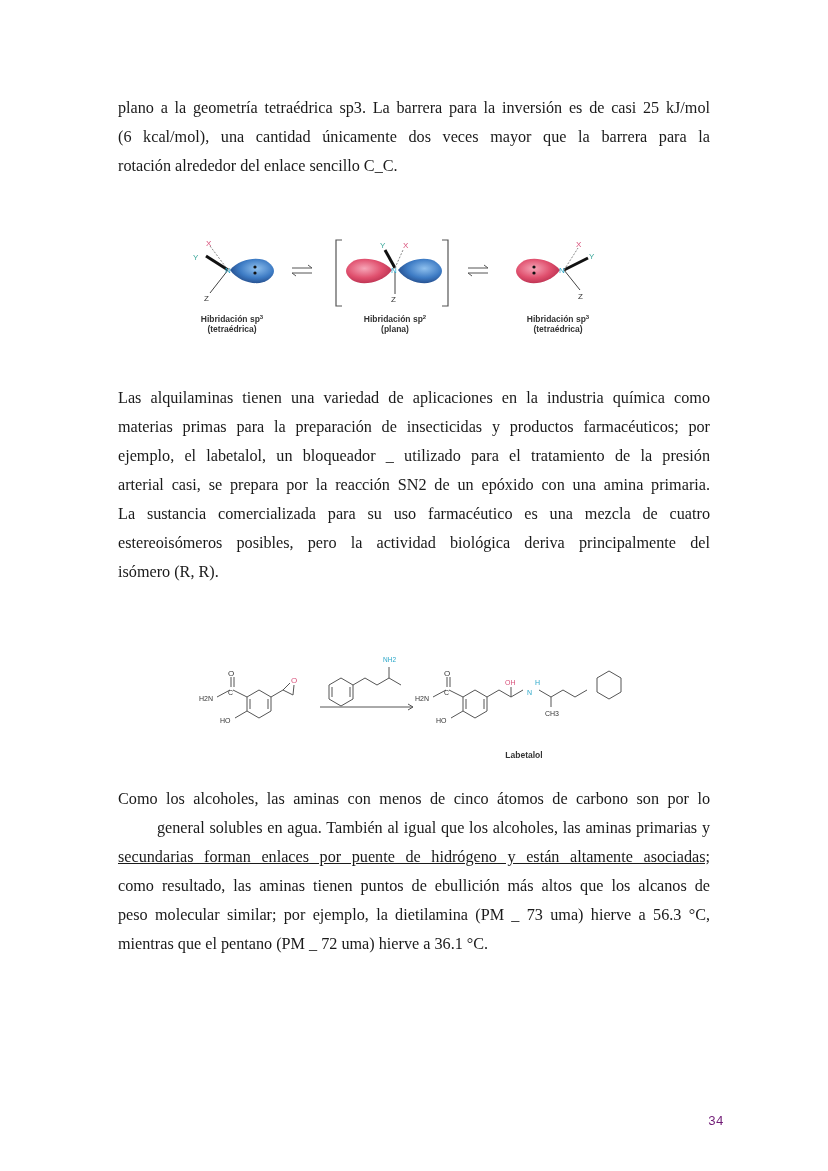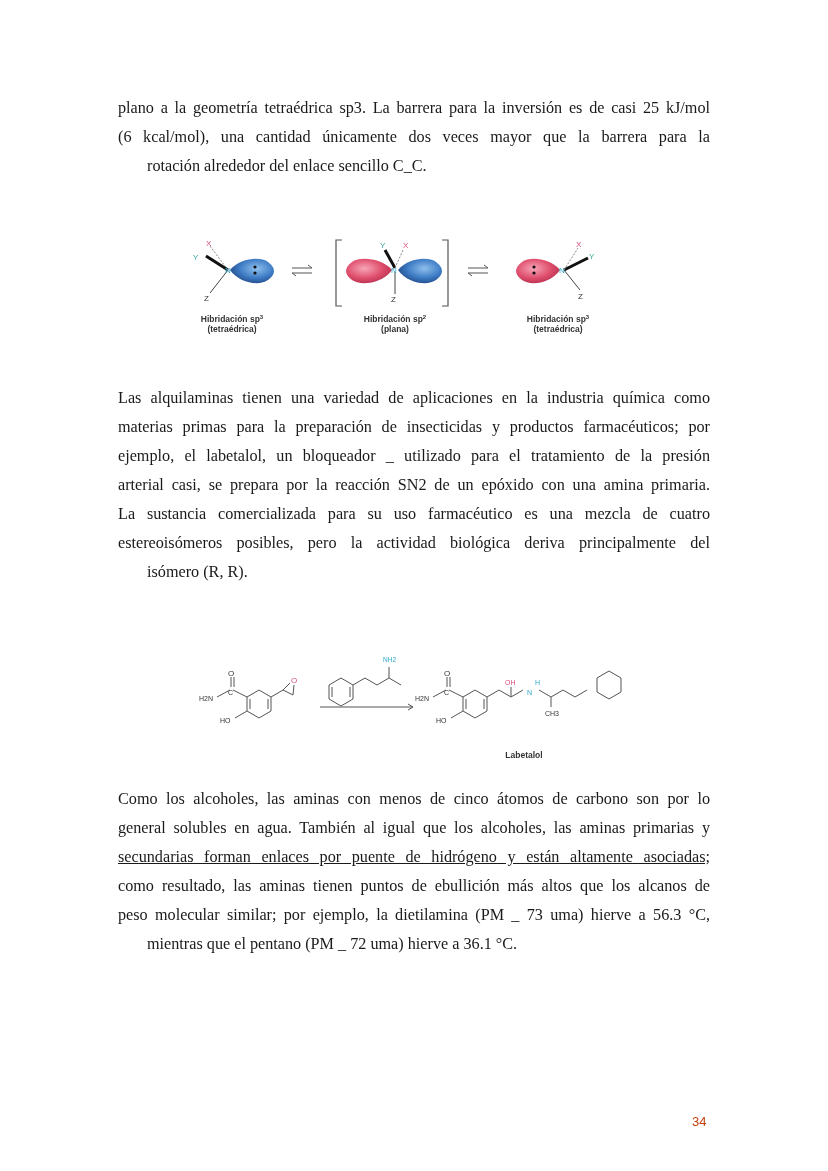--- a/index.html
+++ b/index.html
@@ -5,35 +5,35 @@
   html, body { margin: 0; padding: 0; background: #ffffff; }
   body { width: 828px; height: 1171px; position: relative; overflow: hidden; }
   .page { position: absolute; left: 0; top: 0; width: 828px; height: 966px; background: #fff; }
   .para {
     position: absolute; left: 118px; width: 592px;
     font-family: "Liberation Serif", "DejaVu Serif", serif;
     font-size: 16.2px; line-height: 29px; color: #1a1a1a;
     text-align: justify; margin: 0;
   }
   .para .ln { display: block; text-align: justify; text-align-last: justify; white-space: nowrap; }
-  .para .ln.last { text-align-last: left; margin-left: 29px; }
+  .para .ln.last { text-align-last: left; }
   #p1 { top: 94px; }
   #p2 { top: 384px; }
   #p3 { top: 785px; }
   .figure { position: absolute; }
   #fig1 { left: 170px; top: 228px; width: 470px; height: 112px; }
   #fig2 { left: 195px; top: 645px; width: 450px; height: 120px; }
   .caption {
     font-family: "Liberation Sans", "DejaVu Sans", sans-serif;
     font-weight: bold; font-size: 8.5px; fill: #333;
   }
   .atom { font-family: "Liberation Sans", "DejaVu Sans", sans-serif; font-size: 8px; }
   .pagenum {
-    position: absolute; left: 692px; top: 1114px;
-    font-family: Liberation Sans, sans-serif; font-size: 13px; color: #c2410c;
+    position: absolute; left: 708px; top: 1114px;
+    font-family: Liberation Mono, monospace; font-size: 13px; color: #701a75;
   }
 </style>
 </head>
 <body>
 
 <div class="page">
 
   <div class="para" id="p1">
     <span class="ln"><span style="word-spacing: 0px;">plano a la geometría tetraédrica sp3. La barrera para la inversión es de casi 25 kJ/mol</span></span>
     <span class="ln"><span style="word-spacing: 0px;">(6 kcal/mol), una cantidad únicamente dos veces mayor que la barrera para la</span></span>
@@ -187,21 +187,21 @@
       <text x="310" y="40" font-size="7" fill="#d8507a">OH</text>
       <text x="340" y="40" font-size="7" fill="#2aa7c9">H</text>
       <text x="332" y="50" font-size="7" fill="#2aa7c9">N</text>
       <text x="350" y="71" font-size="7">CH3</text>
       <text class="caption" x="329" y="113" text-anchor="middle">Labetalol</text>
     </g>
   </svg>
 
   <div class="para" id="p3">
     <span class="ln"><span style="word-spacing: 0px;">Como los alcoholes, las aminas con menos de cinco átomos de carbono son por lo</span></span>
-    <span class="ln"><span style="word-spacing: 0px;">general solubles en agua. También al igual que los alcoholes, las aminas primarias y</span></span>
+    <span class="ln"><span style="word-spacing: 0px; margin-left: 39px;">general solubles en agua. También al igual que los alcoholes, las aminas primarias y</span></span>
     <span class="ln"><span style="word-spacing: 0px; text-decoration: underline;">secundarias forman enlaces por puente de hidrógeno y están altamente asociadas;</span></span>
     <span class="ln"><span style="word-spacing: 0px;">como resultado, las aminas tienen puntos de ebullición más altos que los alcanos de</span></span>
     <span class="ln"><span style="word-spacing: 0px;">peso molecular similar; por ejemplo, la dietilamina (PM _ 73 uma) hierve a 56.3 °C,</span></span>
     <span class="ln last"><span>mientras que el pentano (PM _ 72 uma) hierve a 36.1 °C.</span></span>
   </div>
 
   <div class="pagenum">34</div>
 </div>
 
 </body></html>

